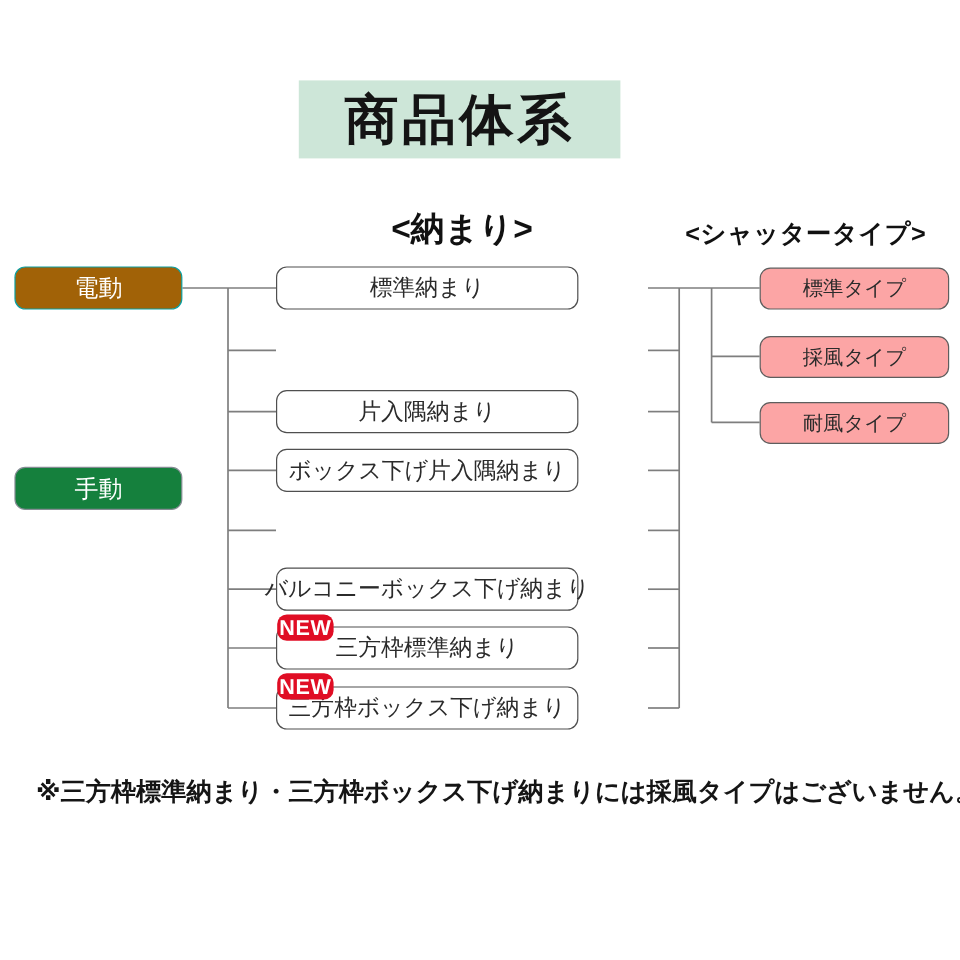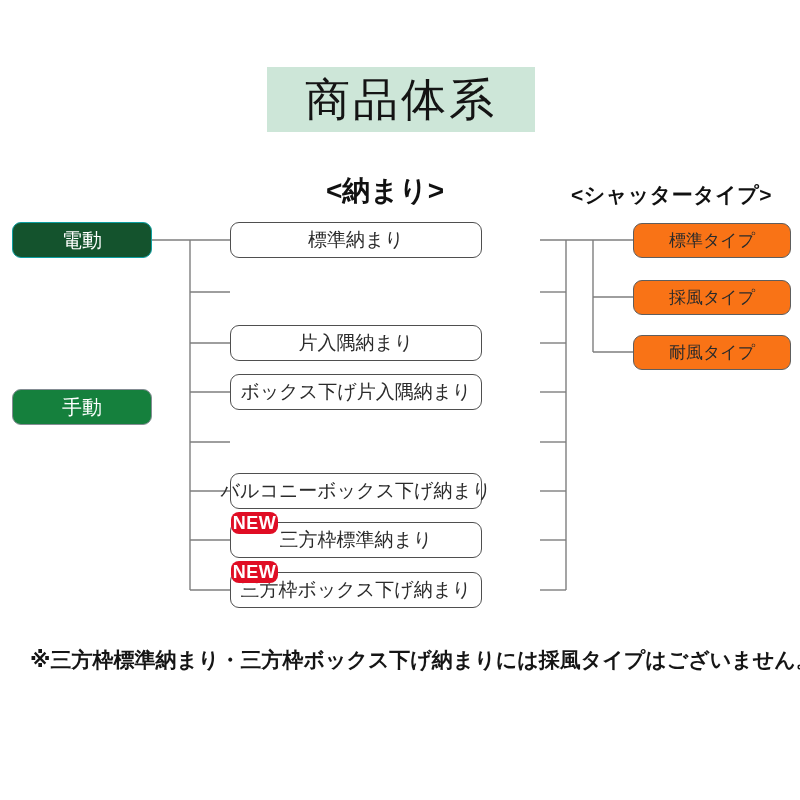--- a/index.html
+++ b/index.html
@@ -8,43 +8,43 @@
     font-family:"Liberation Sans","DejaVu Sans",sans-serif;
     position:relative;overflow:hidden;
   }
   .stage{position:absolute;inset:0;width:800px;height:800px;}
   .connectors{position:absolute;left:0;top:0;z-index:1;}
 
   .banner{
     position:absolute;left:249px;top:67px;width:268px;height:65px;
     background:#cde6d8;color:#141414;
     display:flex;align-items:center;justify-content:center;
-    font-size:45px;font-weight:normal;letter-spacing:3px;z-index:2;margin-left:18px;
+    font-size:45px;font-weight:bold;letter-spacing:3px;z-index:2;
   }
   .col-header{position:absolute;font-weight:bold;color:#111;text-align:center;z-index:2;white-space:nowrap;}
   .hdr-left{left:280px;top:172px;width:210px;font-size:28px;}
   .hdr-right{left:568px;top:181px;width:207px;font-size:21px;letter-spacing:0.5px;}
 
   .btn{
     position:absolute;left:12px;width:140px;height:36px;border-radius:9px;
     color:#fff;display:flex;align-items:center;justify-content:center;
     font-size:20px;z-index:2;box-sizing:border-box;
   }
-  .btn-electric{top:222px;background:#14532d;border:1px solid #0c9fa1;}
+  .btn-electric{top:222px;background:#a16207;border:1px solid #0c9fa1;}
   .btn-manual{top:389px;background:#15803d;border:1px solid #848c93;}
 
   .mid-box{
     position:absolute;left:230px;width:252px;height:36px;box-sizing:border-box;
     background:#ffffff;border:1.3px solid #4f4f4f;border-radius:9px;
     display:flex;align-items:center;justify-content:center;
     font-size:19px;color:#2b2b2b;z-index:2;white-space:nowrap;
   }
   .right-box{
     position:absolute;left:633px;width:158px;height:35px;box-sizing:border-box;
-    background:#f97316;border:1.3px solid #5e5e5e;border-radius:9px;
+    background:#fca5a5;border:1.3px solid #5e5e5e;border-radius:9px;
     display:flex;align-items:center;justify-content:center;
     font-size:17px;color:#2b2b2b;z-index:2;white-space:nowrap;
   }
   .new-badge{
     position:absolute;left:231px;width:47px;height:22px;box-sizing:border-box;
     background:#e00d24;color:#ffffff;border-radius:8px;
     display:flex;align-items:center;justify-content:center;
     font-size:18px;font-weight:bold;letter-spacing:0.5px;z-index:3;
   }
   .note{

